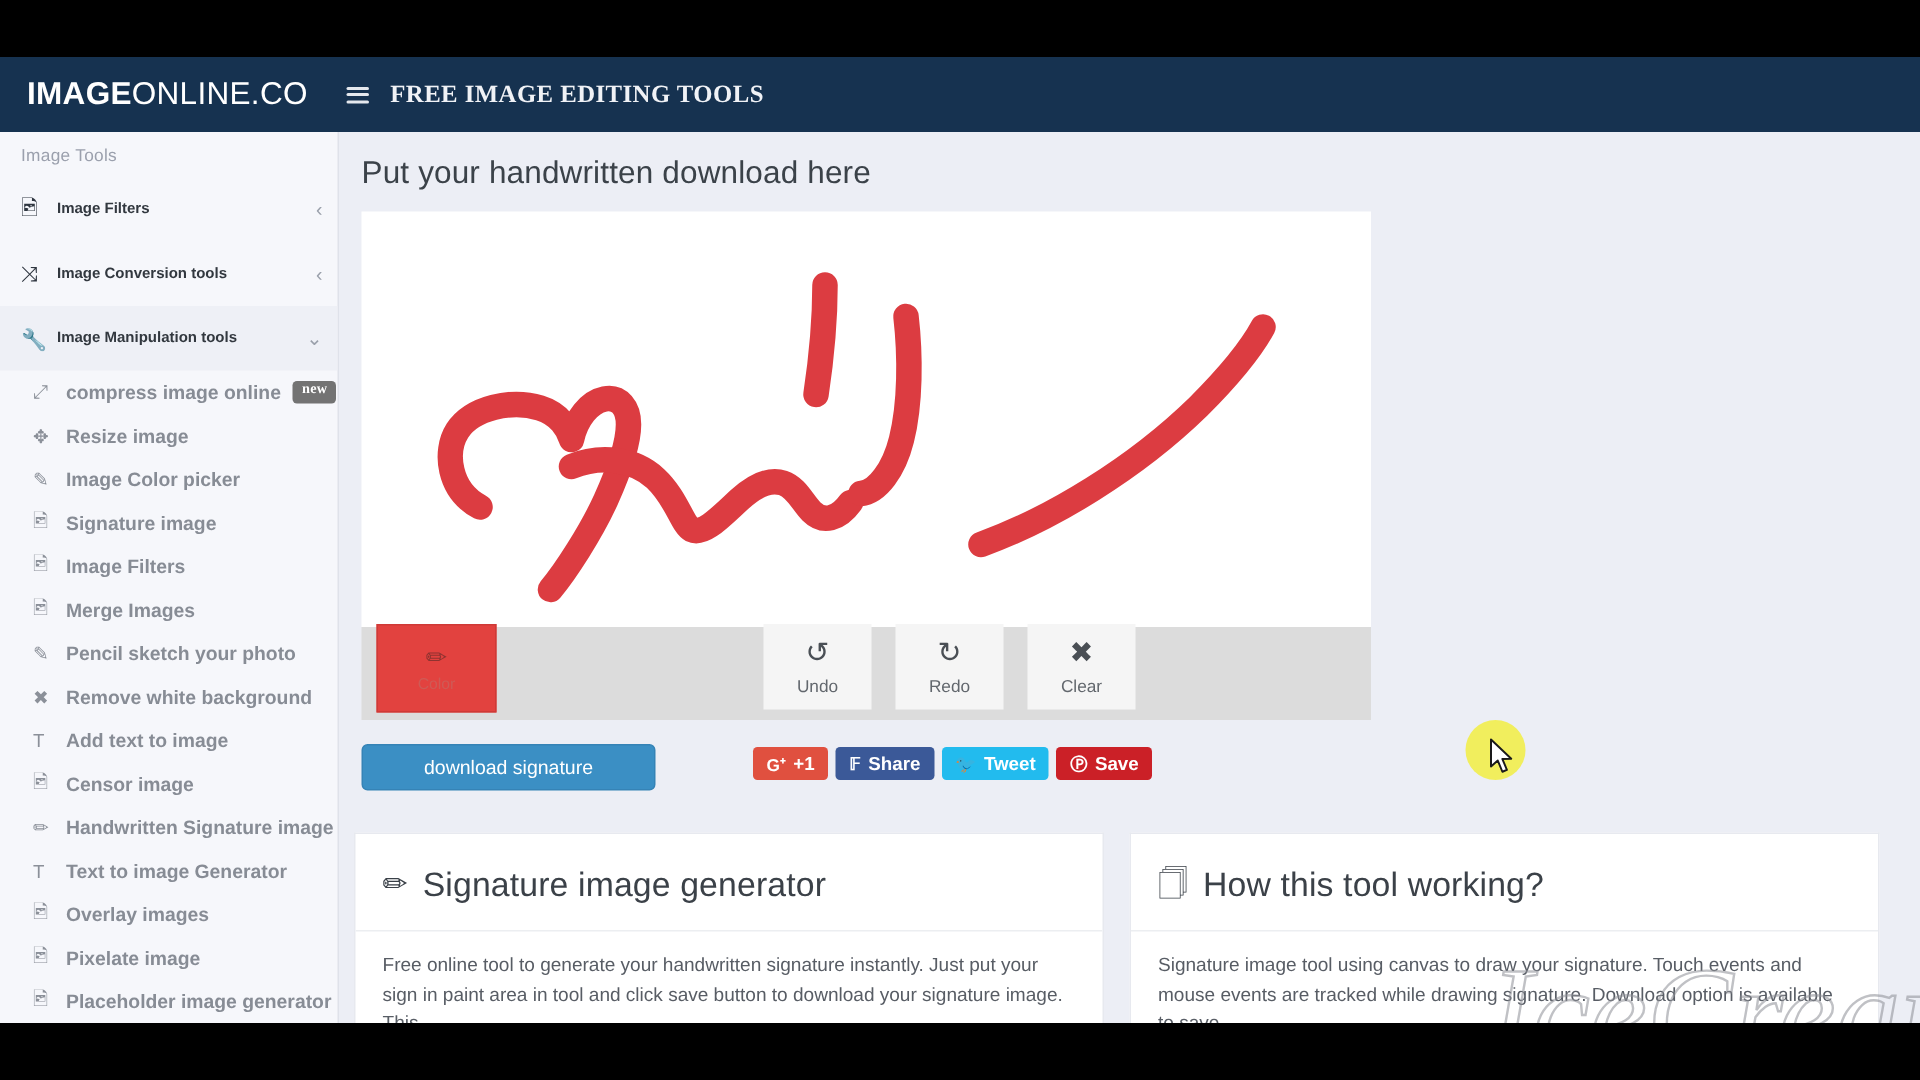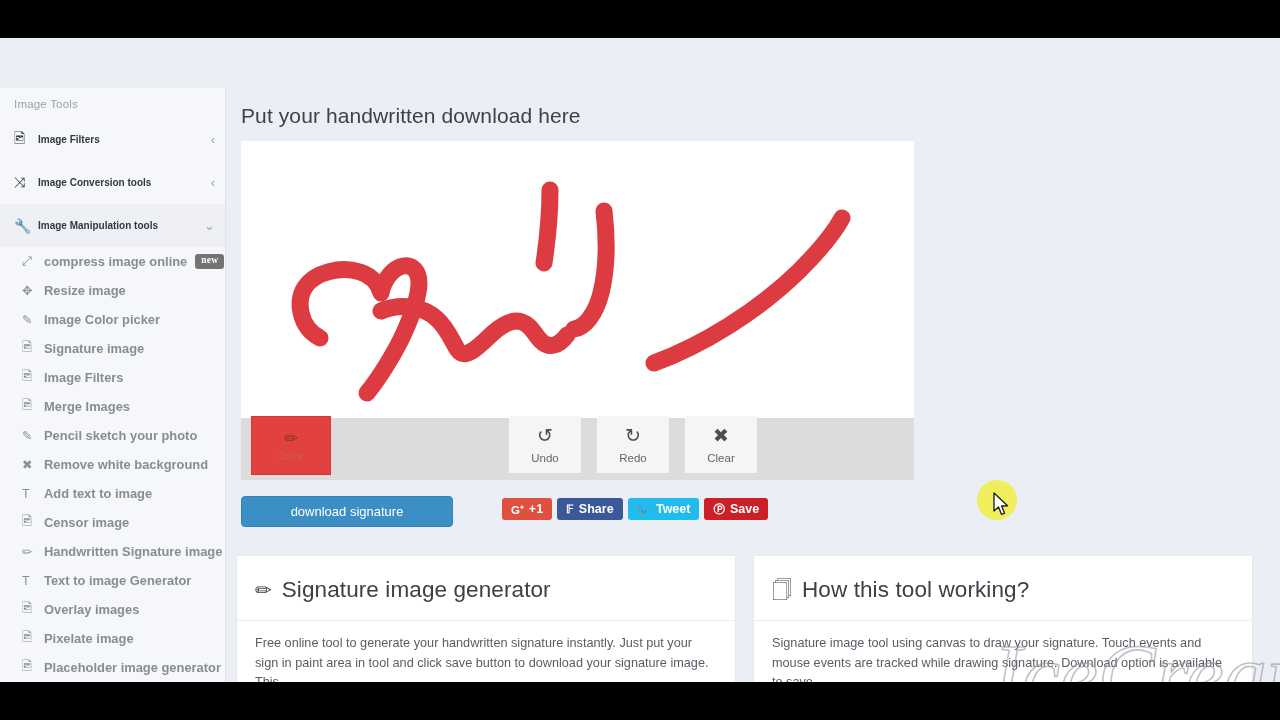--- a/index.html
+++ b/index.html
@@ -122,21 +122,21 @@
     cursor:pointer;
   }
   .tool-btn .t-ico { font-size:19px; color:#4a4f55; line-height:1; }
   .tool-btn .t-lab { font-size:11.5px; color:#62676d; margin-top:7px; }
   #btn-undo  { left:268px; }
   #btn-redo  { left:356px; }
   #btn-clear { left:444px; }
 
   
   #download-btn {
-    position:absolute; left:14px; top:408px; width:212px; height:31px;
+    position:absolute; left:14px; top:408px; width:196px; height:31px;
     background:#3b8fc4; border:1px solid #3583b6; border-radius:4px;
     color:#fff; font-size:13px; display:flex; align-items:center; justify-content:center;
     cursor:pointer;
   }
   #social-row { position:absolute; left:275px; top:410px; display:flex; gap:5px; }
   .soc {
     height:22px; border-radius:3px; display:flex; align-items:center;
     padding: 0 9px; color:#fff; font-size:12.5px; font-weight:700; cursor:pointer;
     white-space:nowrap;
   }
@@ -179,20 +179,33 @@
   }
   #cursor-arrow { position:absolute; left:766px; top:404px; pointer-events:none; }
 </style>
 </head>
 <body>
 
 <div id="letterbox-top"></div>
 
 <div id="viewport">
 
+  <div id="navbar">
+    <div id="brand">
+      <span class="b-strong">IMAGE</span><span class="b-light">ONLINE.CO</span>
+    </div>
+    <div id="nav-tools">
+      <span class="hamburger">
+          <i></i>
+          <i></i>
+          <i></i>
+        </span>
+      <span id="nav-tools-label">FREE IMAGE EDITING TOOLS</span>
+    </div>
+  </div>
 
   <div id="sidebar">
     <div id="sidebar-title">Image Tools</div>
 
     <div class="sb-group">
       <span class="sb-ico">🖻</span>
       <span class="sb-txt">Image Filters</span>
       <span class="sb-caret">‹</span>
     </div>
 

